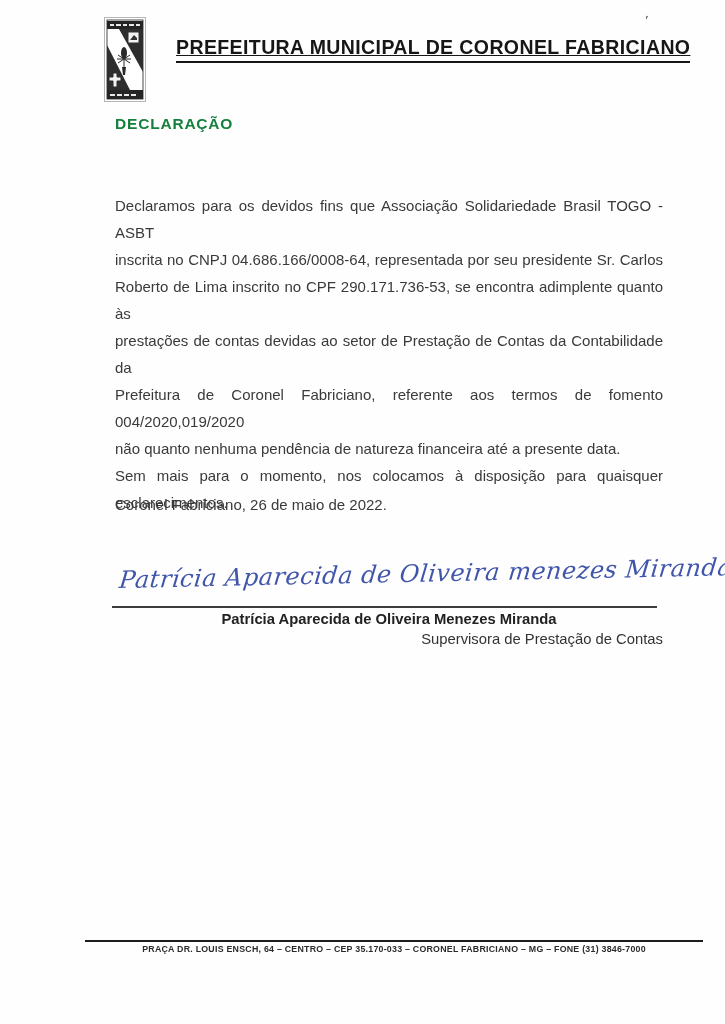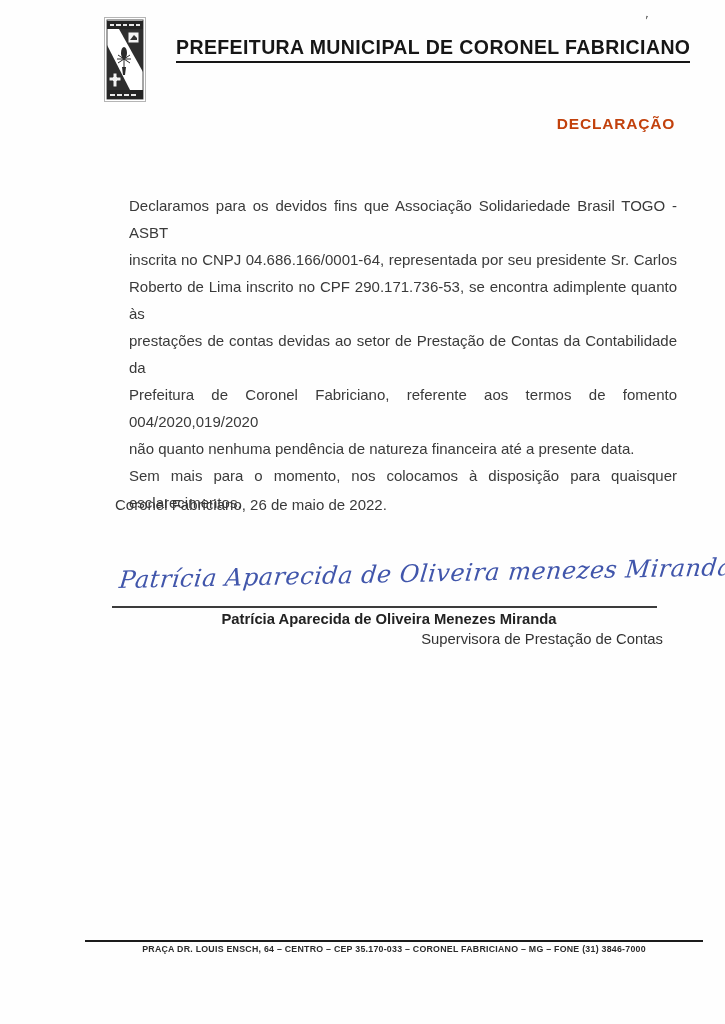--- a/index.html
+++ b/index.html
@@ -26,49 +26,50 @@
   .org-name {
     position: absolute;
     left: 176px; top: 36px;
     font-size: 19.5px;
     font-weight: bold;
     letter-spacing: 0.4px;
     color: #161616;
     border-bottom: 2.5px solid #161616;
     padding-bottom: 2px;
     white-space: nowrap;
+    text-decoration: underline;
   }
   .scan-artifact {
     position: absolute;
     left: 644px; top: 12px;
     font-size: 15px;
     color: #555;
     transform: rotate(18deg);
   }
 
   
   .doc-title {
     position: absolute;
     left: 115px; top: 115px;
     width: 560px;
-    text-align: right;
+    text-align: left;
     font-size: 15.5px;
     font-weight: bold;
     letter-spacing: 0.8px;
-    color: #c2410c;
+    color: #15803d;
   }
   .body-block {
     position: absolute;
     left: 115px; top: 192px;
     width: 548px;
     font-size: 15px;
     line-height: 27px;
     color: #3a3a3a;
   }
-  .line { width: 100%; margin-left: 14px; }
+  .line { width: 100%; }
   .line.stretch {
     text-align: justify;
     text-align-last: justify;
   }
   .date-line {
     position: absolute;
     left: 115px; top: 496px;
     font-size: 15px;
     color: #3a3a3a;
   }
@@ -184,21 +185,21 @@
     <rect x="27" y="77" width="5" height="2" fill="#e8e8e8"></rect>
   </svg>
 
   <div class="org-name">PREFEITURA MUNICIPAL DE CORONEL FABRICIANO</div>
   <div class="scan-artifact">‛</div>
 
   <div class="doc-title">DECLARAÇÃO</div>
 
   <div class="body-block">
     <div class="line stretch">Declaramos para os devidos fins que Associação Solidariedade Brasil TOGO - ASBT</div>
-    <div class="line stretch">inscrita no CNPJ 04.686.166/0001-64, representada por seu presidente Sr. Carlos</div>
+    <div class="line stretch">inscrita no CNPJ 04.686.166/0008-64, representada por seu presidente Sr. Carlos</div>
     <div class="line stretch">Roberto de Lima inscrito no CPF 290.171.736-53, se encontra adimplente quanto às</div>
     <div class="line stretch">prestações de contas devidas ao setor de Prestação de Contas da Contabilidade da</div>
     <div class="line stretch">Prefeitura de Coronel Fabriciano, referente aos termos de fomento 004/2020,019/2020</div>
     <div class="line">não quanto nenhuma pendência de natureza financeira até a presente data.</div>
     <div class="line stretch">Sem mais para o momento, nos colocamos à disposição para quaisquer</div>
     <div class="line">esclarecimentos.</div>
   </div>
 
   <div class="date-line">Coronel Fabriciano, 26 de maio de 2022.</div>
 

